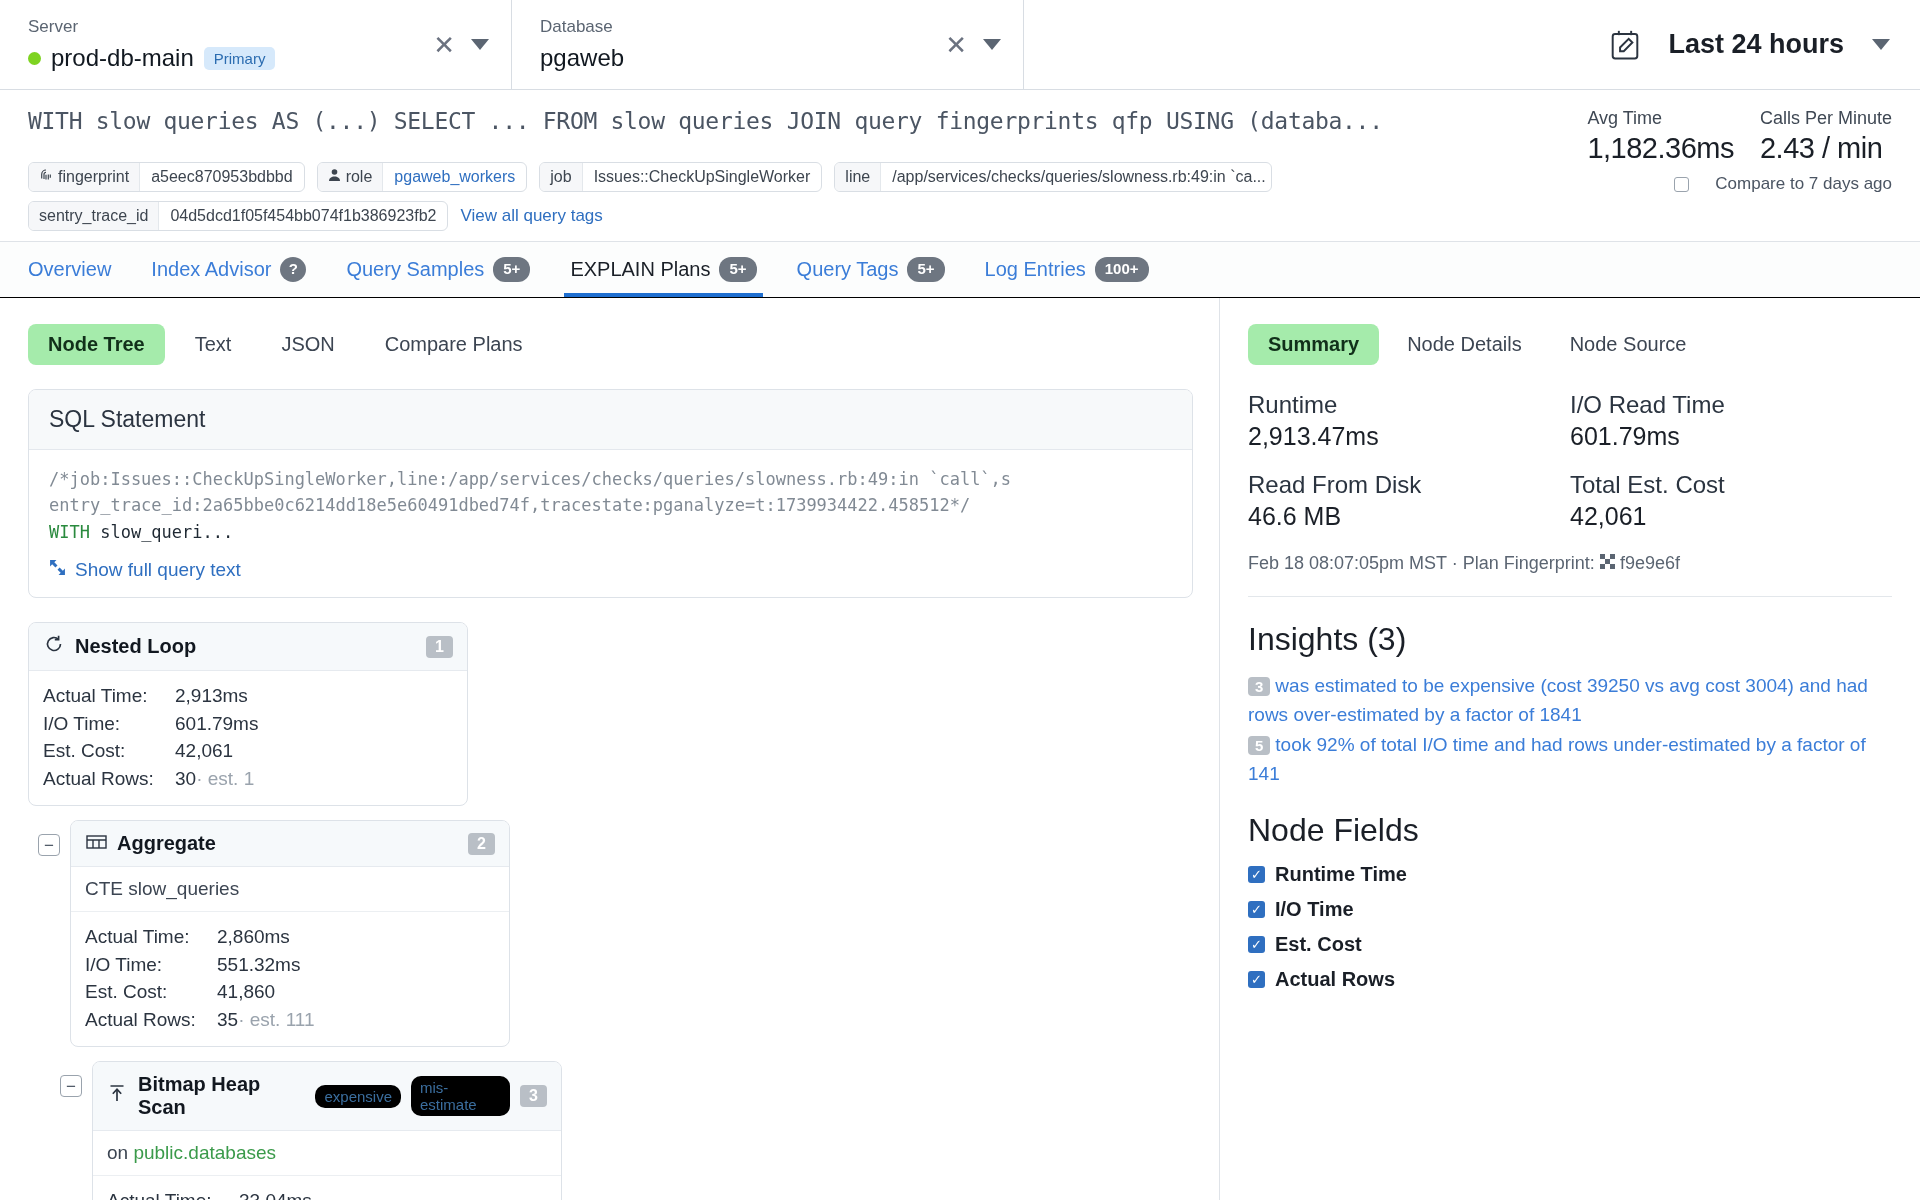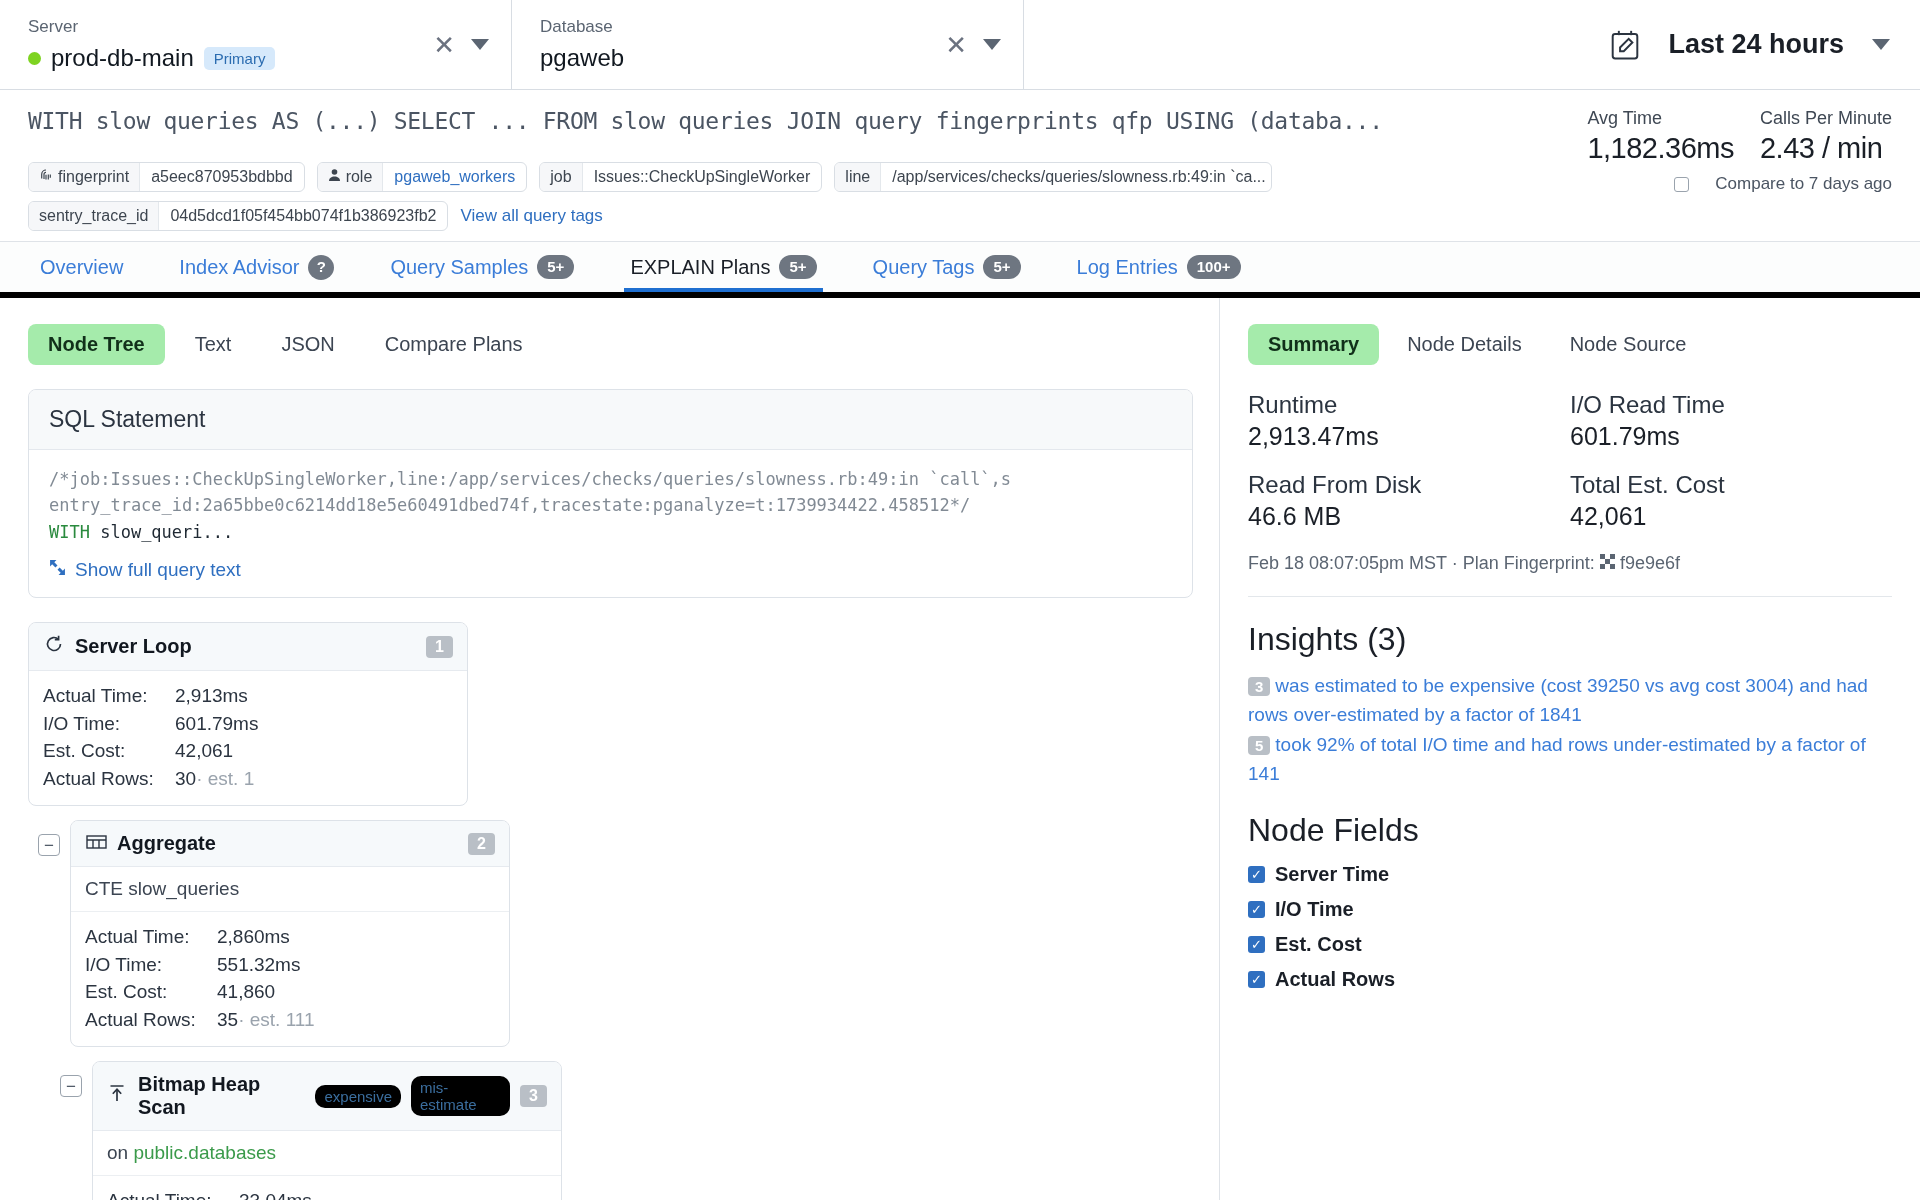--- a/index.html
+++ b/index.html
@@ -58,21 +58,21 @@
   .metrics { display: flex; flex-direction: column; align-items: flex-end; padding-left: 26px; min-width: 440px; }
   .metric-cols { display: flex; gap: 26px; }
   .metric { display: flex; flex-direction: column; }
   .metric-label { font-size: 18px; color: #3f4854; margin-bottom: 3px; }
   .metric-value { font-size: 29px; color: #1a1f27; letter-spacing: -0.5px; }
   .compare-row { display: flex; align-items: center; gap: 26px; margin-top: 9px; }
   .cbox { width: 15px; height: 15px; border: 1.5px solid #9aa3ad; border-radius: 3px; background: #fff; }
   .compare-text { font-size: 17px; color: #4b5563; }
 
   
-  .tabs { display: flex; align-items: flex-end; gap: 16px; padding: 0 40px; border-bottom: 6px solid #000000; background: #fcfdfd; height: 56px; }
+  .tabs { display: flex; align-items: flex-end; gap: 0; padding: 0 28px; border-bottom: 1px solid #000000; background: #fcfdfd; height: 56px; }
   .tab { display: flex; align-items: center; gap: 9px; padding: 0 20px; height: 100%; font-size: 20px; color: #3b7dd8; cursor: pointer; position: relative; }
   .tab:first-child { padding-left: 0; }
   .tab.active { color: #1a1f27; }
   .tab.active::after { content: ""; position: absolute; left: 14px; right: 14px; bottom: 0; height: 4px; background: #1f6fd0; }
   .tab:first-child.active::after { left: 0; }
   .badge-pill {
     background: #6e7681; color: #fff; font-size: 15px; font-weight: bold;
     border-radius: 12px; padding: 2px 10px; min-width: 26px; text-align: center; line-height: 1.35;
   }
   .badge-q { border-radius: 50%; width: 25px; height: 25px; padding: 0; display: flex; align-items: center; justify-content: center; }
@@ -327,21 +327,21 @@
 
       <div class="node-row">
         <div class="node-card w1">
           <div class="node-head">
             <span class="node-icon">
               <svg width="20" height="20" viewBox="0 0 20 20" fill="none" stroke="#2b3440" stroke-width="1.7">
                 <path d="M16.5 10a6.5 6.5 0 1 1-2-4.7"></path>
                 <polyline points="14.6,1.8 14.6,5.6 10.8,5.6"></polyline>
               </svg>
             </span>
-            <span class="node-title">Server Loop</span>
+            <span class="node-title">Nested Loop</span>
             <span class="node-num">1</span>
           </div>
           <div class="node-stats">
             <div class="stat">
               <span class="stat-k">Actual Time:</span>
               <span class="stat-v">2,913ms</span>
             </div>
             <div class="stat">
               <span class="stat-k">I/O Time:</span>
               <span class="stat-v">601.79ms</span>
@@ -476,21 +476,21 @@
       <div class="insight">
         <span class="ins-num">5</span><span>took 92% of total I/O time and had rows under-estimated by a factor of 141</span>
       </div>
     </div>
 
     <div class="sec-title">Node Fields</div>
 
     <div class="fields">
       <div class="field">
         <span class="chk">✓</span>
-        <span class="field-label">Server Time</span>
+        <span class="field-label">Runtime Time</span>
       </div>
       <div class="field">
         <span class="chk">✓</span>
         <span class="field-label">I/O Time</span>
       </div>
       <div class="field">
         <span class="chk">✓</span>
         <span class="field-label">Est. Cost</span>
       </div>
       <div class="field">

